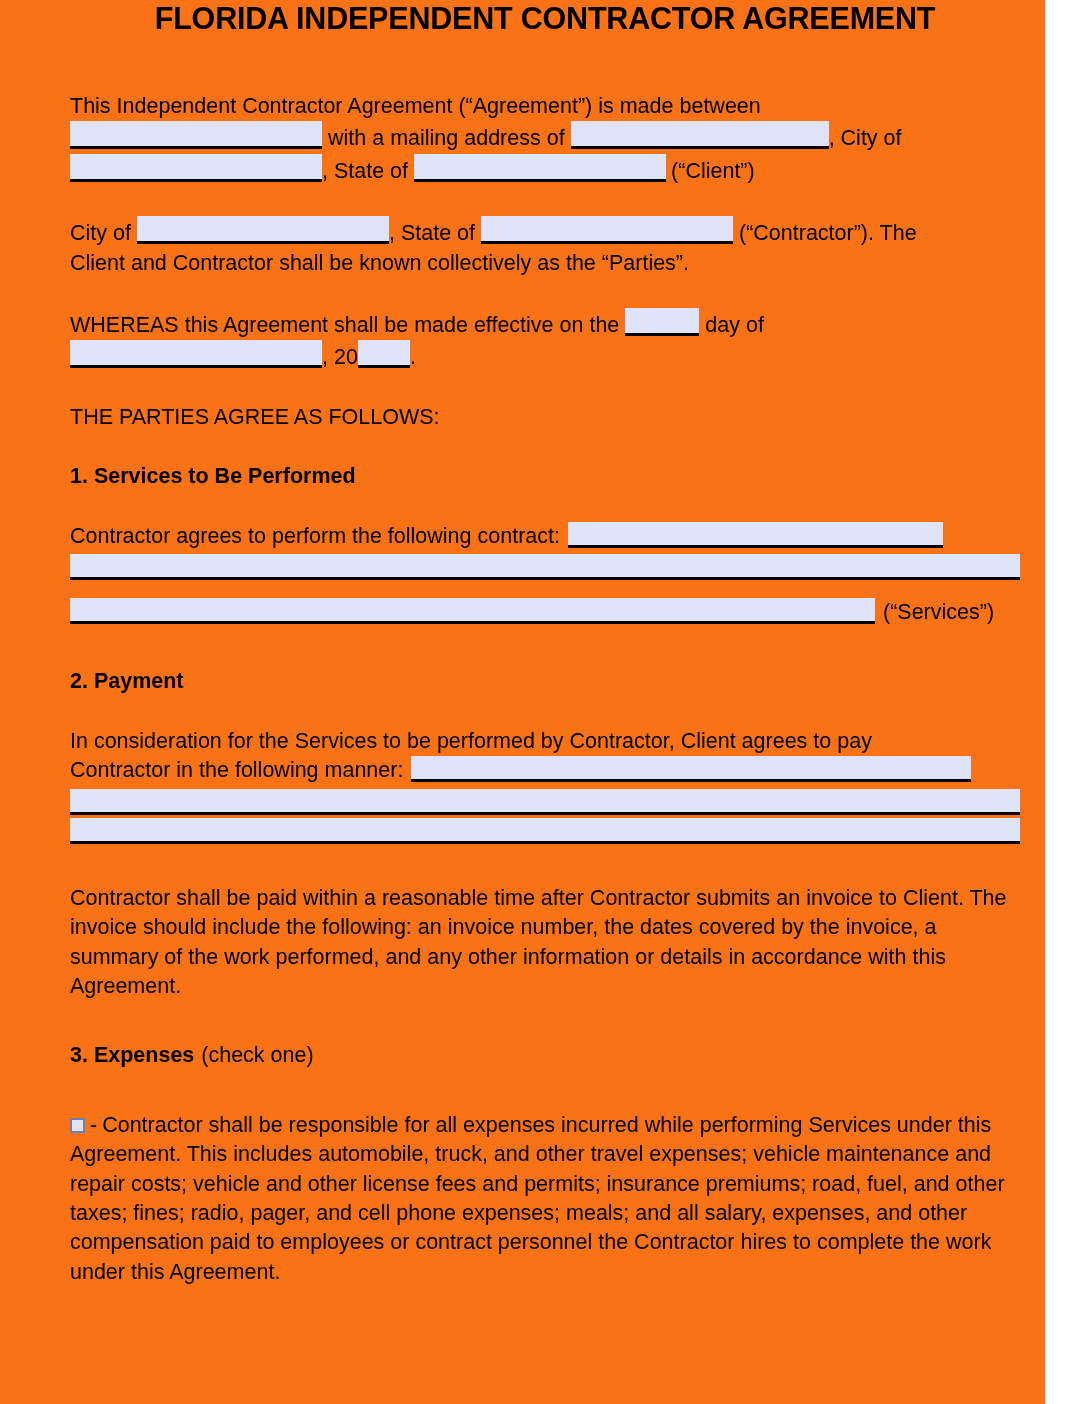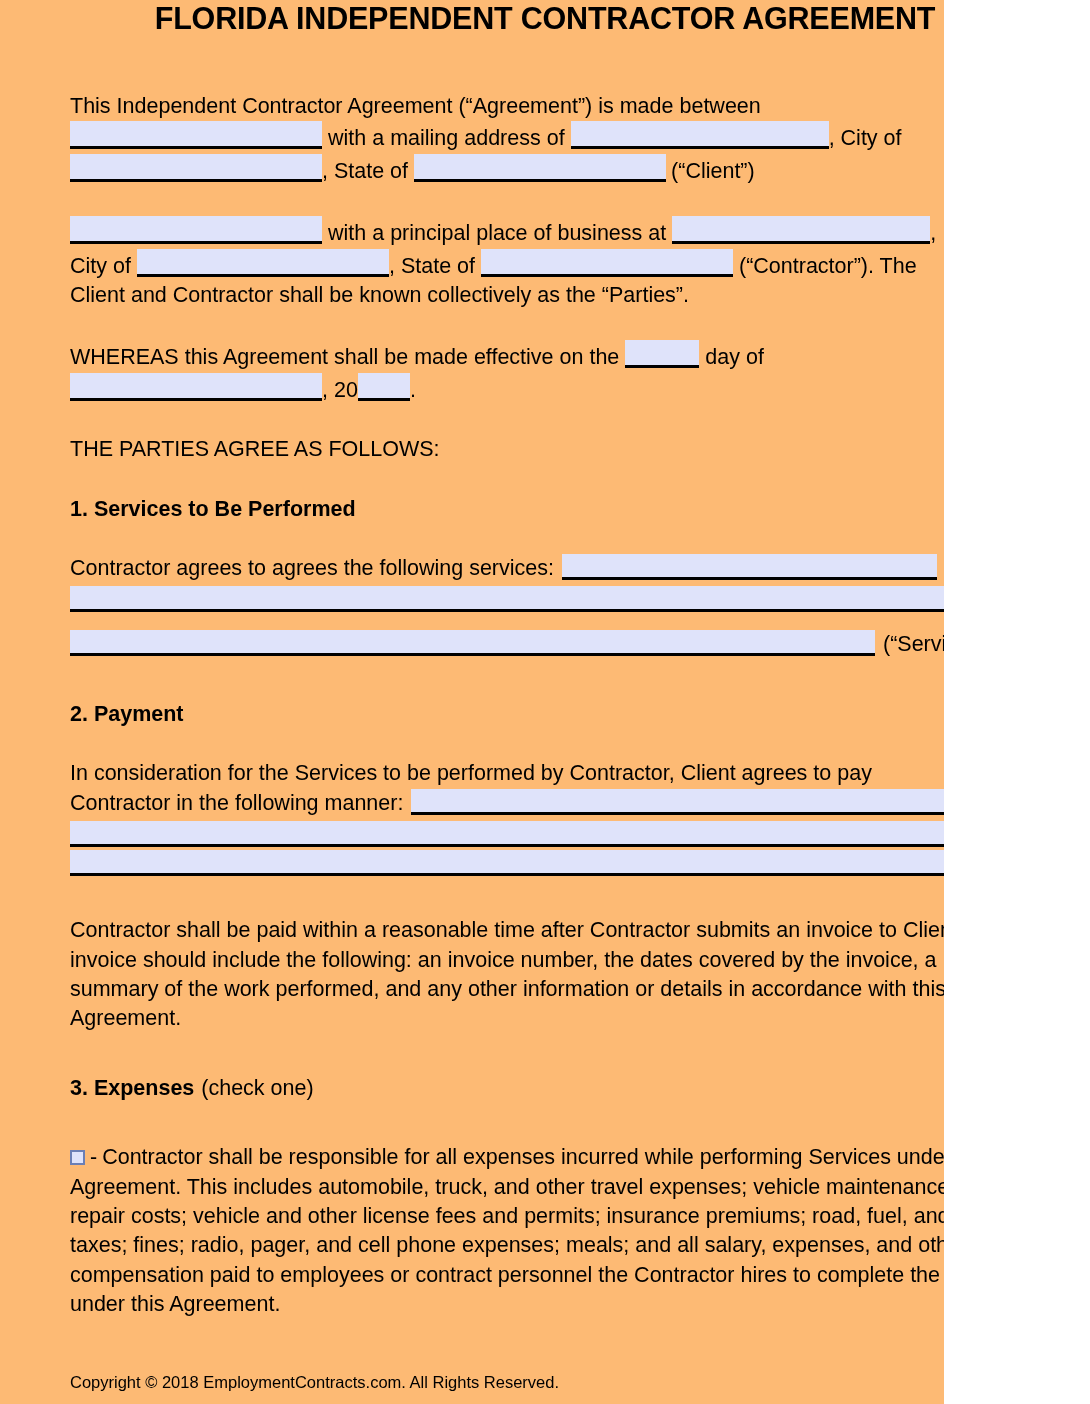--- a/index.html
+++ b/index.html
@@ -7,23 +7,23 @@
     margin: 0;
     padding: 0;
     background: #ffffff;
   }
   body {
     font-family: "Liberation Sans", sans-serif;
     color: #000000;
   }
   .page {
     position: relative;
-    width: 944px;
+    width: 1045px;
     height: 1404px;
-    background: #fdba74;
+    background: #f97316;
     box-sizing: border-box;
     overflow: hidden;
   }
 
   
   .doc-title {
     position: absolute;
     top: 2px;
     left: 0;
     width: 1090px;
@@ -146,21 +146,20 @@
 
     <p class="para">This Independent Contractor Agreement (“Agreement”) is made between</p>
 
     <p class="para"><span class="fld fld-name"></span><span style="margin:0 6px;">with a mailing address of</span><span class="fld fld-lg"></span><span>, City of</span></p>
 
     <p class="para"><span class="fld fld-md"></span><span style="margin-right:6px;">, State of</span><span class="fld fld-md"></span><span style="margin-left:5px;">(“Client”)</span></p>
 
     <div class="gap-md"></div>
 
 
-    <p class="para"><span class="fld fld-name"></span><span style="margin:0 6px;">with a principal place of business at</span><span class="fld fld-lg"></span><span>,</span></p>
 
     <p class="para"><span style="margin-right:6px;">City of</span><span class="fld fld-md"></span><span style="margin-right:6px;">, State of</span><span class="fld fld-md"></span><span style="margin-left:6px;">(“Contractor”). The</span></p>
 
     <p class="para">Client and Contractor shall be known collectively as the “Parties”.</p>
 
     <div class="gap-md"></div>
 
     <p class="para"><span style="margin-right:6px;">WHEREAS this Agreement shall be made effective on the</span><span class="fld fld-sm"></span><span style="margin-left:6px;">day of</span></p>
 
     <p class="para"><span class="fld fld-md"></span><span>, 20</span><span class="fld fld-xs"></span><span>.</span></p>
@@ -168,21 +167,21 @@
     <div class="gap-md"></div>
 
     <p class="para">THE PARTIES AGREE AS FOLLOWS:</p>
 
     <div class="gap-md"></div>
 
     <p class="heading">1. Services to Be Performed</p>
 
     <div class="gap-md"></div>
 
-    <p class="para"><span style="margin-right:8px;">Contractor agrees to agrees the following services:</span><span class="blankline tail"></span></p>
+    <p class="para"><span style="margin-right:8px;">Contractor agrees to perform the following contract:</span><span class="blankline tail"></span></p>
 
     <div class="lines-stack">
       <span class="blankline"></span>
     </div>
 
     <p class="para" style="margin-top:18px;"><span class="blankline short"></span><span style="margin-left:8px;">(“Services”)</span></p>
 
     <div class="gap-lg"></div>
 
     <p class="heading">2. Payment</p>
@@ -206,18 +205,14 @@
 
     <p class="heading"><span>3. Expenses</span><span class="normal" style="margin-left:7px;">(check one)</span></p>
 
     <div class="gap-lg"></div>
 
     <p class="para"><span class="cbox"></span><span style="margin:0 5px;">-</span><span>Contractor shall be responsible for all expenses incurred while performing Services under this Agreement. This includes automobile, truck, and other travel expenses; vehicle maintenance and repair costs; vehicle and other license fees and permits; insurance premiums; road, fuel, and other taxes; fines; radio, pager, and cell phone expenses; meals; and all salary, expenses, and other compensation paid to employees or contract personnel the Contractor hires to complete the work under this Agreement.</span></p>
 
   </div>
 
 
-  <div class="copyright-row">
-    <span>Copyright © 2018 EmploymentContracts.com. All Rights Reserved.</span>
-    <span>Page 1</span>
-  </div>
 
 </div>
 
 </body></html>

